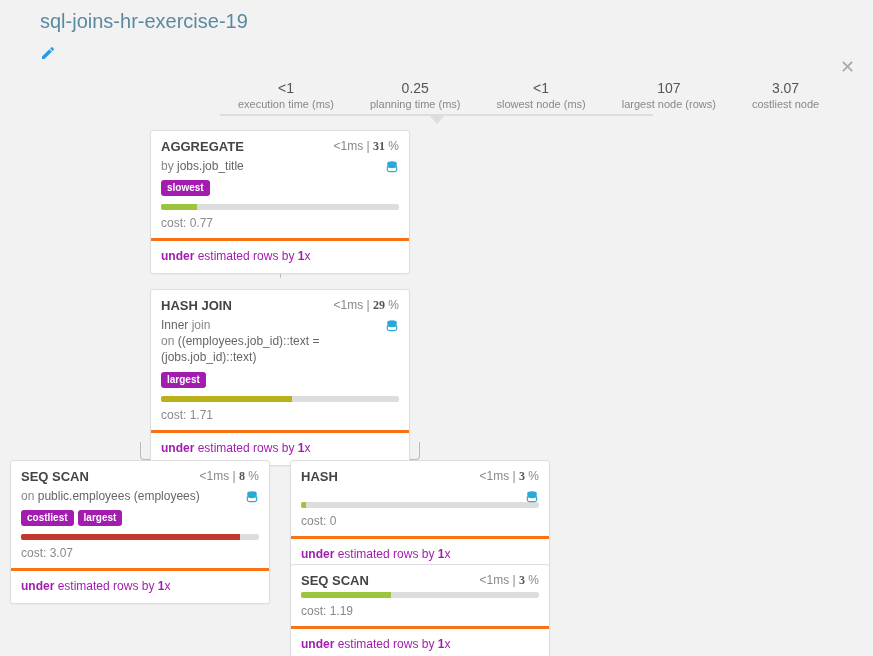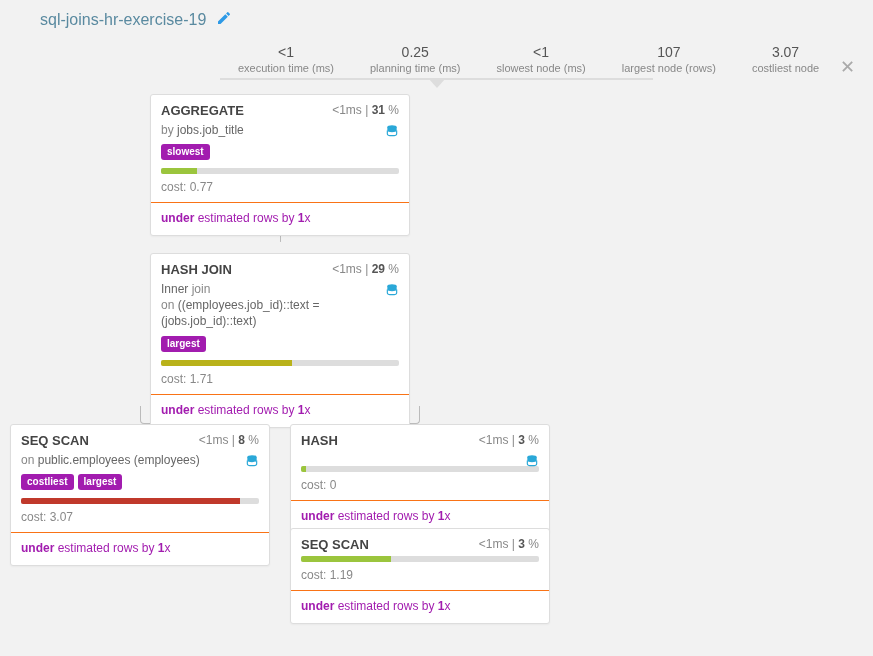--- a/index.html
+++ b/index.html
@@ -1,42 +1,42 @@
 <!DOCTYPE html>
 <html><head>
 <meta charset="utf-8">
 <style>
   * { box-sizing: border-box; margin: 0; padding: 0; }
   body { font-family: -apple-system, BlinkMacSystemFont, "Segoe UI", Helvetica, Arial, sans-serif; background: #f2f2f2; width: 873px; height: 656px; position: relative; color: #333; font-size: 13px; }
-  .title-bar { padding: 10px 40px 6px; font-size: 16px; color: #5a8aa0; display: flex; align-items: center; gap: 10px; }
+  .title-bar { padding: 10px 40px 6px; font-size: 20px; color: #5a8aa0; display: flex; align-items: flex-start; gap: 10px; flex-direction: column; }
   .title-bar .pen { color: #2e9ae6; cursor: pointer; }
   .stats { display: flex; gap: 0; justify-content: flex-start; margin: 8px 0 0 220px; position: relative; }
   .stat { text-align: center; padding: 0 18px; }
   .stat .val { font-size: 14px; color: #555; }
   .stat .lbl { font-size: 11px; color: #888; margin-top: 2px; }
   .close-x { position: absolute; right: 18px; top: 56px; color: #aaa; font-size: 18px; cursor: pointer; }
   .divider { height: 2px; background: #ddd; margin: 4px 220px 0; position: relative; }
   .divider .tri { position: absolute; left: 50%; top: 0; width: 0; height: 0; border-left: 9px solid transparent; border-right: 9px solid transparent; border-top: 10px solid #ddd; transform: translateX(-50%); }
 
   .canvas { position: relative; width: 100%; height: 560px; }
   .node { position: absolute; width: 260px; background: #fff; border: 1px solid #ddd; border-radius: 3px; box-shadow: 0 1px 2px rgba(0,0,0,0.04); }
   .node .hdr { display: flex; justify-content: space-between; padding: 8px 10px 4px; font-weight: 700; color: #444; font-size: 13px; gap: 16px; }
   .node .hdr .rt { color: #888; font-weight: 400; font-size: 12px; }
-  .node .hdr .rt b { color: #555; }
+  .node .hdr .rt b { color: #555; font-family: Liberation Serif, serif; }
   .node .sub { padding: 0 10px 6px; color: #888; font-size: 12px; line-height: 1.35; position: relative; }
   .node .sub .dk { color: #666; }
   .node .db-icon { position: absolute; right: 10px; top: 0; color: #2aa8d8; cursor: pointer; }
   .badges { padding: 0 10px 8px; display: flex; gap: 4px; }
   .badge { background: #a21caf; color: #fff; font-size: 10px; font-weight: 700; padding: 2px 6px 3px; border-radius: 3px; }
   .bar-wrap { height: 6px; background: #ddd; margin: 0 10px; border-radius: 2px; overflow: hidden; }
   .bar { height: 100%; }
   .bar.green { background: #9bc53d; }
   .bar.olive { background: #b9b21a; }
   .bar.red { background: #c0392b; }
-  .cost { padding: 6px 10px 8px; color: #888; font-size: 12px; border-bottom: 1px solid #f97316; }
+  .cost { padding: 6px 10px 8px; color: #888; font-size: 12px; border-bottom: 3px solid #f97316; }
   .est { padding: 8px 10px 10px; color: #a21caf; font-size: 12px; }
   .est b { font-weight: 700; }
 
   .link { position: absolute; border: 1px solid #bbb; border-radius: 0 0 4px 4px; }
   .link.v { width: 0; border-width: 0 0 0 1px; }
 
   svg.db { width: 14px; height: 14px; vertical-align: middle; }
 </style>
 </head>
 <body>

